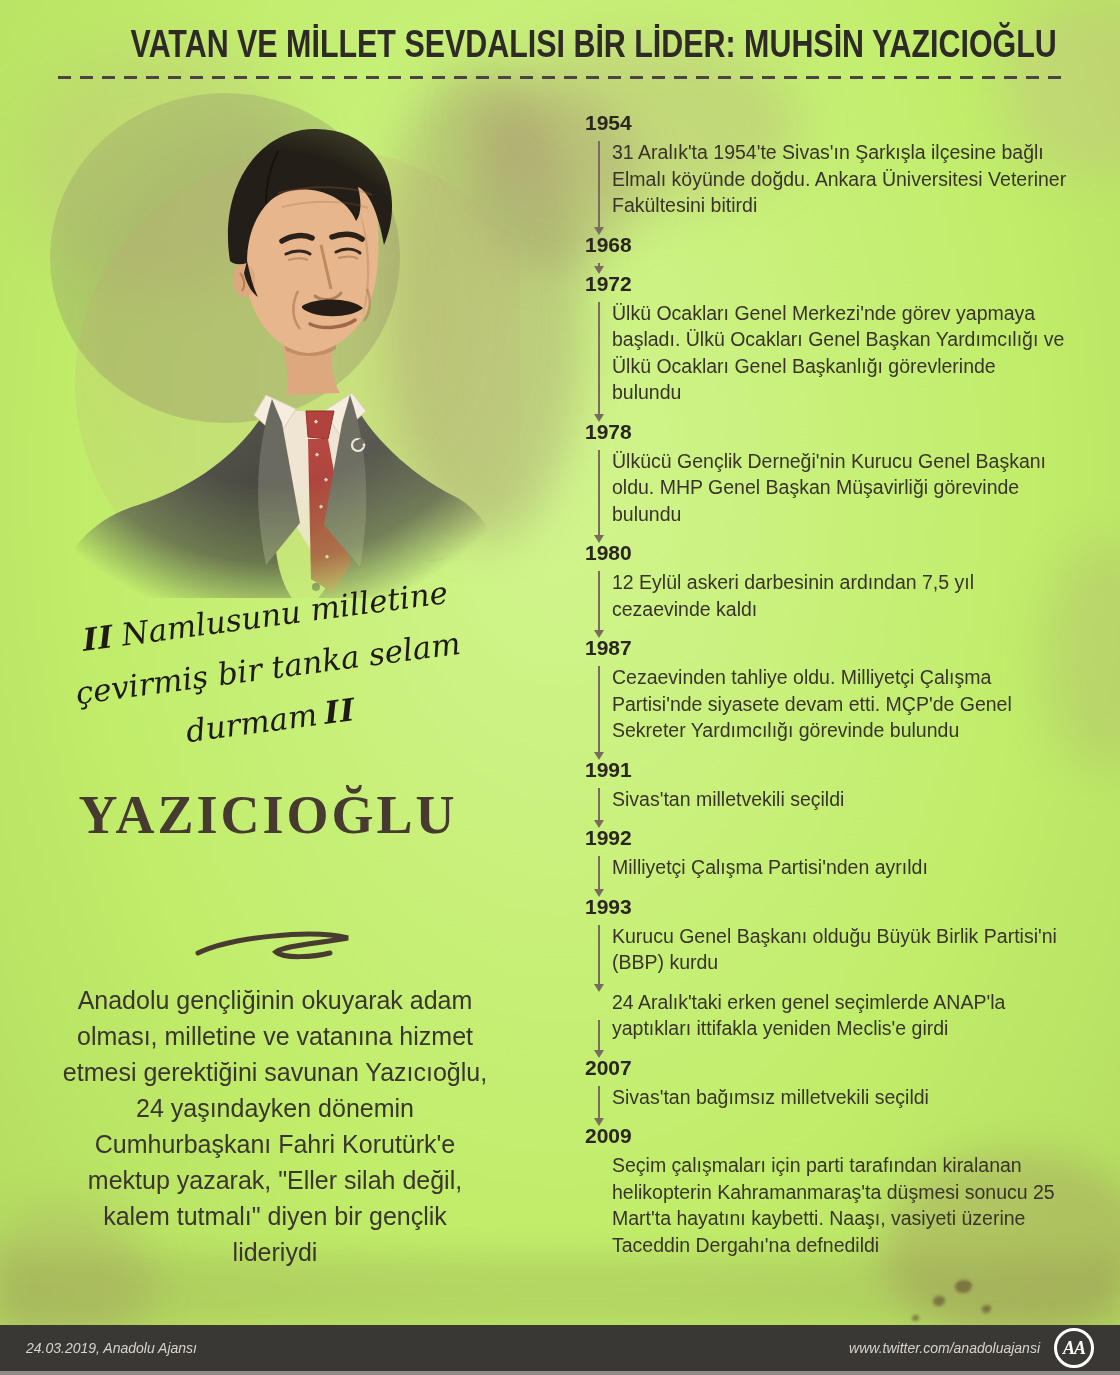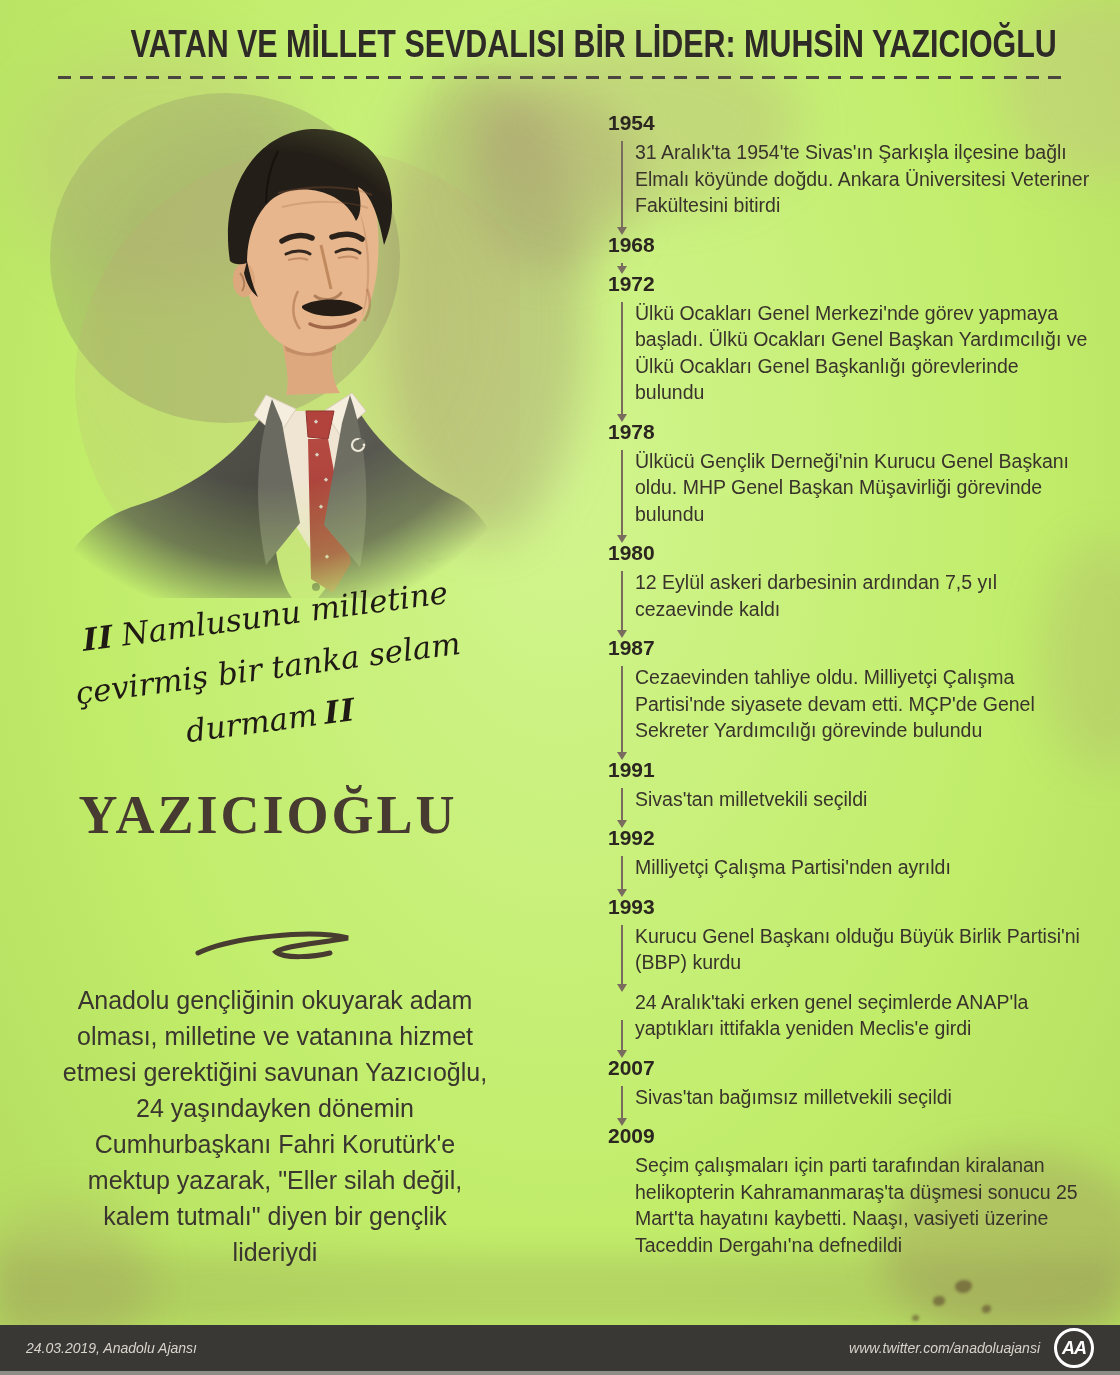--- a/index.html
+++ b/index.html
@@ -60,21 +60,21 @@
 
   .flourish{position:absolute;left:190px;top:922px;}
 
   
   .bio{
     position:absolute;left:60px;top:982px;width:430px;margin:0;
     font-size:25px;line-height:36px;color:#3a352e;text-align:center;
   }
 
   
-  .timeline{position:absolute;left:608px;top:110px;width:485px;}
+  .timeline{position:absolute;left:585px;top:110px;width:485px;}
   .tl-entry{position:relative;margin-bottom:13px;}
   .tl-entry:last-child{margin-bottom:0;}
   .tl-year{font-size:21px;font-weight:bold;color:#2b2620;line-height:26px;margin-bottom:3px;}
   .tl-text{margin-left:27px;font-size:19.5px;line-height:26.5px;color:#39332b;max-width:456px;}
   .tl-arrow{position:absolute;left:13px;top:31px;bottom:-9px;width:2px;background:#796c5e;}
   .tl-arrow::after{
     content:"";position:absolute;left:-4.5px;bottom:-7px;width:0;height:0;
     border-left:5.5px solid transparent;border-right:5.5px solid transparent;border-top:8px solid #796c5e;
   }
   .tl-entry:last-child .tl-arrow{display:none;}
@@ -83,21 +83,21 @@
   .footer{
     position:absolute;left:0;bottom:0;width:100%;height:50px;background:#3a3835;
     border-bottom:4px solid #8f8c87;box-sizing:border-box;
     display:flex;align-items:center;justify-content:space-between;padding:16px 26px;
   }
   .footer .ftext{font-size:14px;font-style:italic;color:#d8d4cb;}
   .flogo{display:flex;align-items:center;gap:14px;}
   .aa-badge{
     width:40px;height:40px;border:3px solid #ffffff;border-radius:50%;
     display:flex;align-items:center;justify-content:center;box-sizing:border-box;
-    color:#fff;font-weight:bold;font-style:italic;font-size:18px;letter-spacing:-1px;
+    color:#fff;font-weight:bold;font-style:italic;font-size:18px;letter-spacing:-1px;font-family:Liberation Serif, serif;
   }
 </style>
 </head>
 <body>
 
 <div class="page">
 
   <div class="vignette"></div>
   <div class="stain s1"></div>
   <div class="stain s2"></div>

